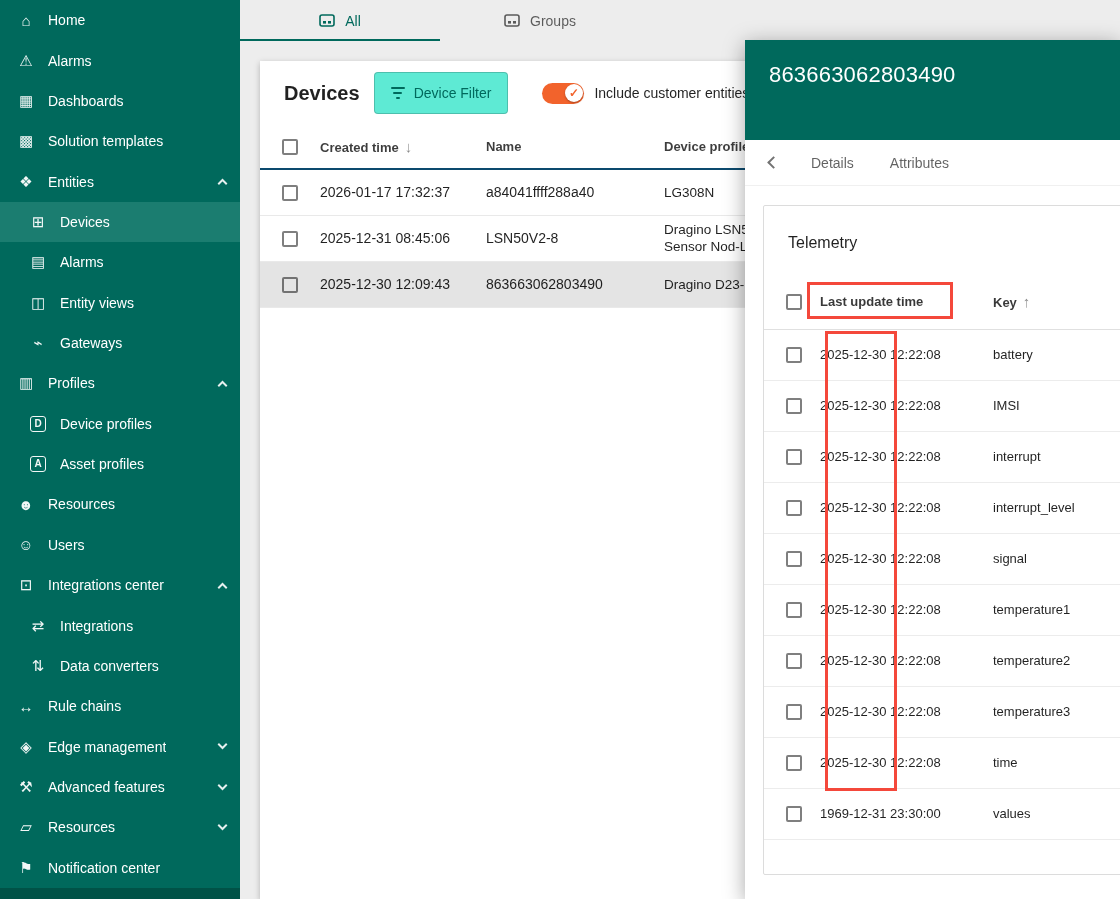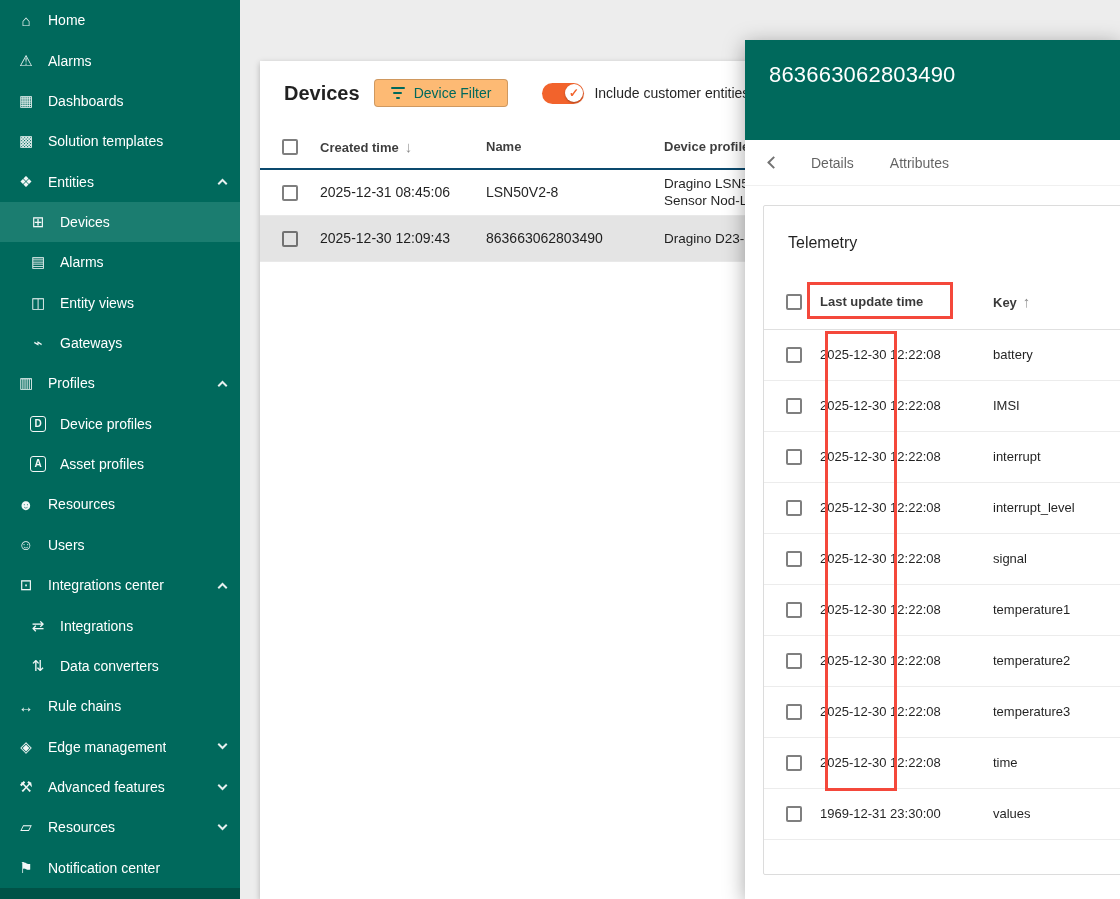--- a/index.html
+++ b/index.html
@@ -22,21 +22,21 @@
   
   .topbar { position:absolute; left:240px; top:0; width:880px; height:41px; display:flex; z-index:1; }
   .tab { width:200px; display:flex; align-items:center; justify-content:center; gap:10px; font-size:14px; font-weight:500; color:rgba(0,0,0,.62); cursor:pointer; }
   .tab.active { color:#00695c; box-shadow:inset 0 -2px 0 #00695c; }
   .tab-ic { display:flex; align-items:center; }
 
   
   .devices-card { position:absolute; left:260px; top:61px; width:860px; bottom:0; background:#fff; box-shadow:0 2px 6px rgba(0,0,0,.25); z-index:1; }
   .card-header { height:64px; display:flex; align-items:center; padding-left:24px; }
   .card-title { font-size:20px; color:rgba(0,0,0,.87); margin-right:14px; }
-  .filter-btn { height:28px; display:flex; align-items:center; gap:9px; padding:0 16px; border:1px solid rgba(0,0,0,.18); border-radius:4px; color:#00695c; font-size:14px; font-weight:500; background:#fdba74; cursor:pointer; }
+  .filter-btn { height:42px; display:flex; align-items:center; gap:9px; padding:0 16px; border:1px solid rgba(0,0,0,.18); border-radius:4px; color:#00695c; font-size:14px; font-weight:500; background:#5eead4; cursor:pointer; }
   .filter-ic { display:flex; flex-direction:column; gap:3px; align-items:center; }
   .filter-ic i { display:block; height:2px; background:#00695c; border-radius:1px; }
   .filter-ic i:nth-child(1){ width:14px; } .filter-ic i:nth-child(2){ width:9px; } .filter-ic i:nth-child(3){ width:4px; }
   .toggle-group { display:flex; align-items:center; gap:10px; margin-left:34px; font-size:14px; color:rgba(0,0,0,.87); }
   .toggle { width:42px; height:21px; border-radius:11px; background:#f2632c; position:relative; cursor:pointer; flex:0 0 42px; }
   .toggle-knob { position:absolute; top:1.5px; right:1.5px; width:18px; height:18px; background:#fff; border-radius:50%; display:flex; align-items:center; justify-content:center; color:#f2632c; font-size:12px; font-weight:700; box-shadow:0 1px 2px rgba(0,0,0,.3); }
 
   table { border-collapse:collapse; table-layout:fixed; width:100%; }
   .dev-table { font-size:14px; color:rgba(0,0,0,.87); }
   .dev-table th { text-align:left; font-size:13px; font-weight:700; color:rgba(0,0,0,.76); height:44px; border-bottom:2px solid #0c4a6e; padding-left:16px; }
@@ -166,20 +166,42 @@
         <span class="mi-label">Resources</span>
         <span class="chev down"></span>
       </div>
     <div class="mi">
         <span class="mi-icon">⚑</span>
         <span class="mi-label">Notification center</span>
       </div>
     <div class="sidebar-footer"></div>
   </nav>
 
+  <div class="topbar">
+    <div class="tab active">
+      <span class="tab-ic">
+          <svg width="16" height="13" viewBox="0 0 16 13">
+            <rect x="1" y="1" width="14" height="11" rx="2" fill="none" stroke="currentColor" stroke-width="1.6"></rect>
+            <rect x="4" y="7" width="3" height="2.6" fill="currentColor"></rect>
+            <rect x="9" y="7" width="3" height="2.6" fill="currentColor"></rect>
+          </svg>
+        </span>
+      <span>All</span>
+    </div>
+    <div class="tab">
+      <span class="tab-ic">
+          <svg width="16" height="13" viewBox="0 0 16 13">
+            <rect x="1" y="1" width="14" height="11" rx="2" fill="none" stroke="currentColor" stroke-width="1.6"></rect>
+            <rect x="4" y="7" width="3" height="2.6" fill="currentColor"></rect>
+            <rect x="9" y="7" width="3" height="2.6" fill="currentColor"></rect>
+          </svg>
+        </span>
+      <span>Groups</span>
+    </div>
+  </div>
 
   <section class="devices-card">
     <div class="card-header">
       <h1 class="card-title">Devices</h1>
       <button class="filter-btn">
         <span class="filter-ic">
             <i></i>
             <i></i>
             <i></i>
           </span>
@@ -201,20 +223,28 @@
         </colgroup>
       <thead>
         <tr>
           <th class="cb-cell"><span class="cb"></span></th>
           <th><span>Created time</span><span class="sort-ic">↓</span></th>
           <th><span>Name</span></th>
           <th><span>Device profile</span></th>
         </tr>
       </thead>
       <tbody>
+        <tr>
+          <td class="cb-cell"><span class="cb"></span></td>
+          <td>2026-01-17 17:32:37</td>
+          <td>a84041ffff288a40</td>
+          <td>
+              <div class="profile-text">LG308N</div>
+            </td>
+        </tr>
         <tr>
           <td class="cb-cell"><span class="cb"></span></td>
           <td>2025-12-31 08:45:06</td>
           <td>LSN50V2-8</td>
           <td>
               <div class="profile-text">Dragino LSN50 Sensor Nod-LF</div>
             </td>
         </tr>
         <tr class="selected">
           <td class="cb-cell"><span class="cb"></span></td>

